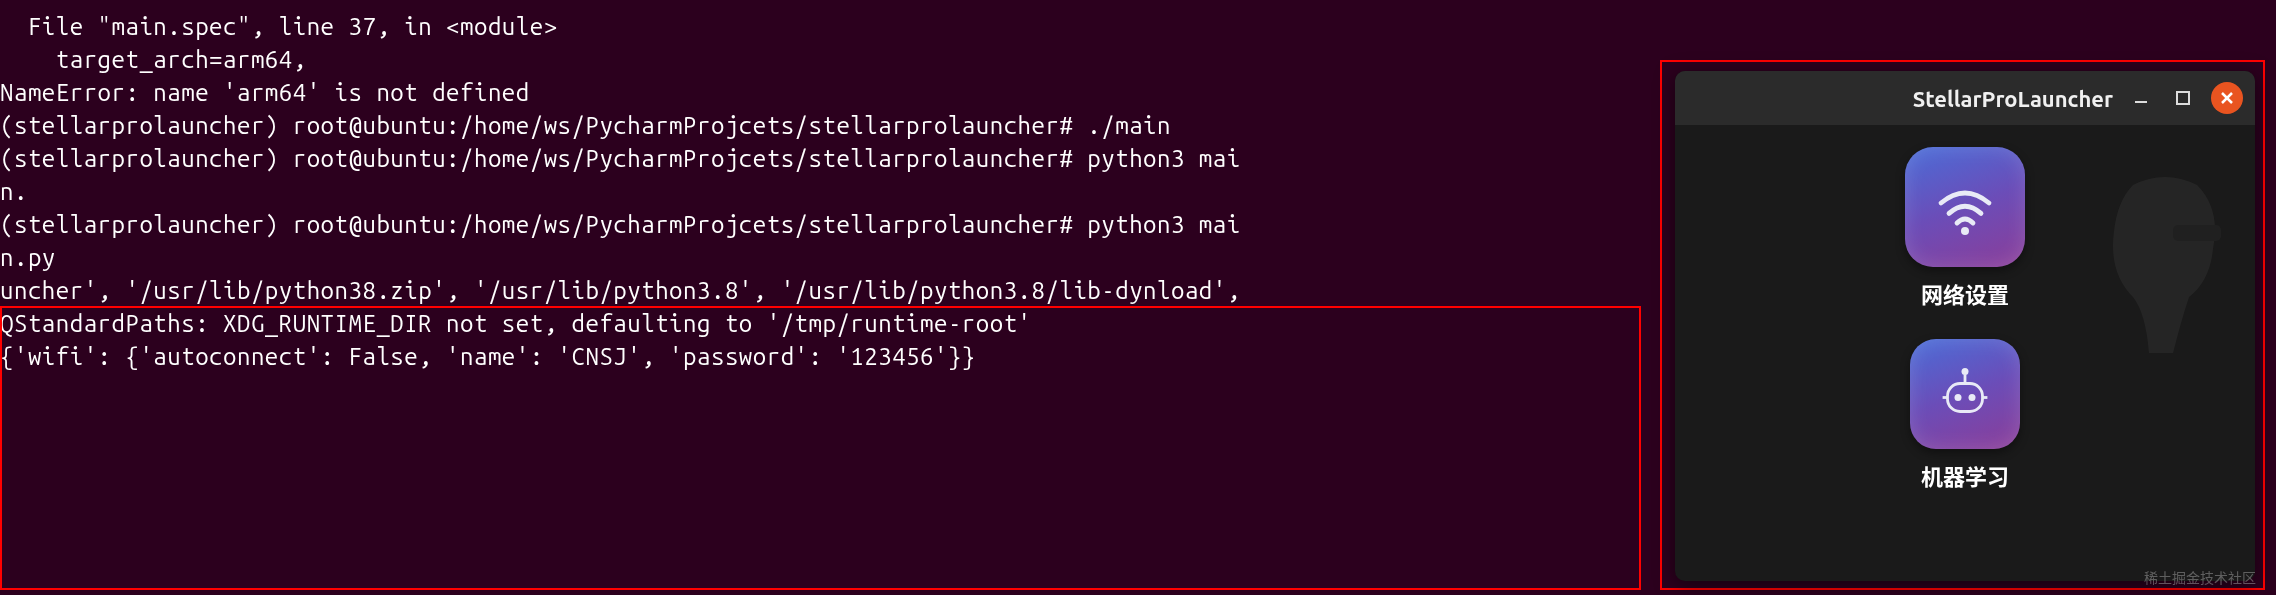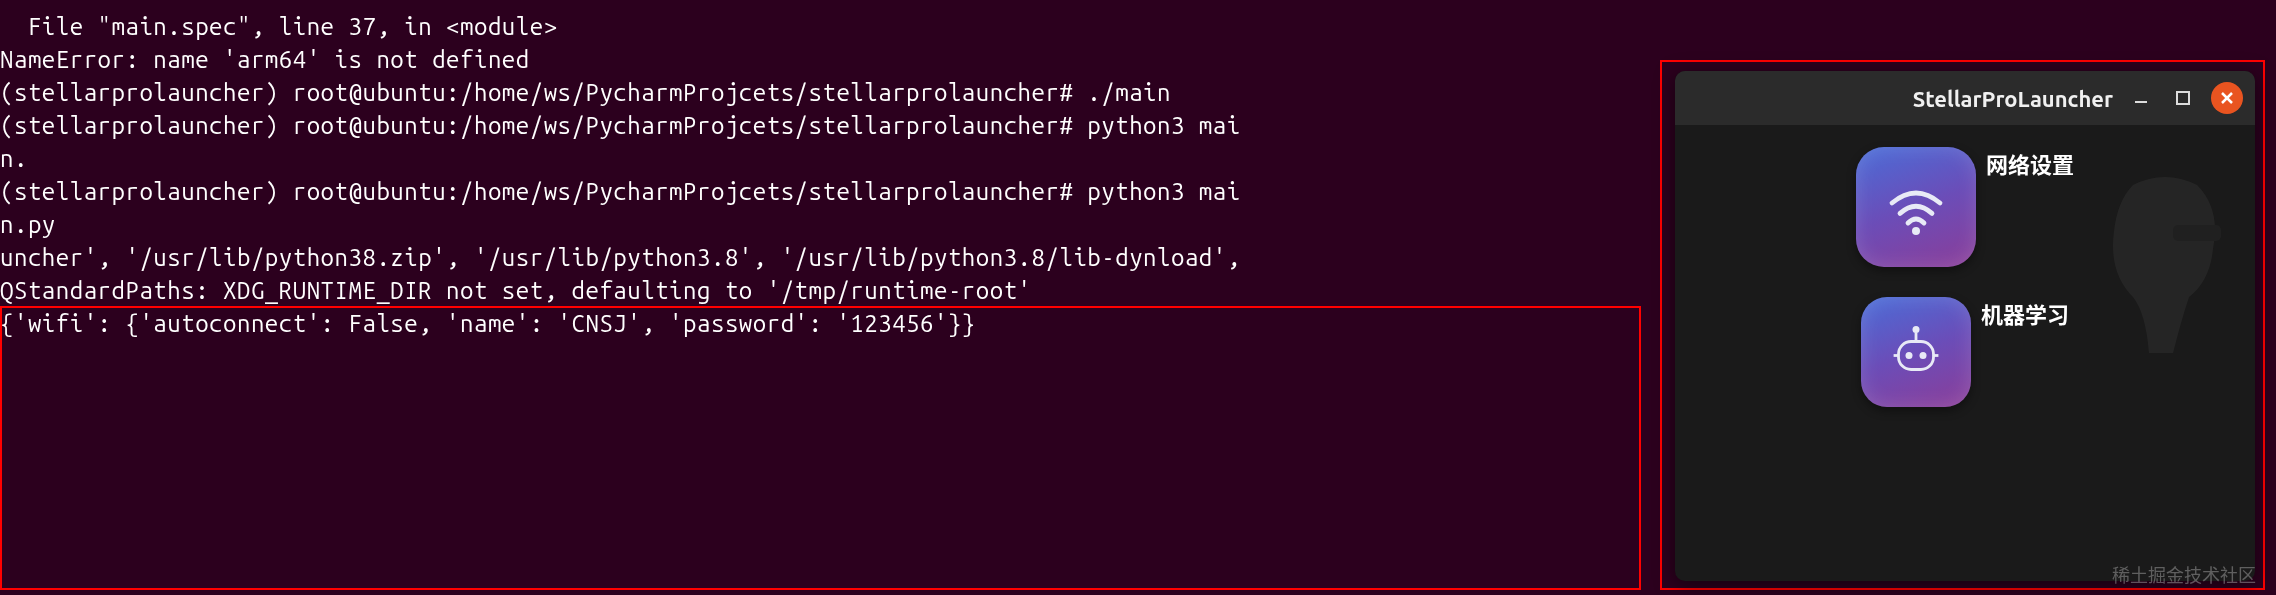--- a/index.html
+++ b/index.html
@@ -107,22 +107,22 @@
     pointer-events: none;
   }
   .tile-row {
     display: flex;
     justify-content: center;
     gap: 40px;
     width: 100%;
   }
   .tile {
     display: flex;
-    flex-direction: row;
-    align-items: flex-start;
+    flex-direction: column;
+    align-items: center;
     gap: 10px;
     cursor: pointer;
   }
   .tile-icon {
     width: 120px;
     height: 120px;
     border-radius: 28px;
     background: linear-gradient(160deg, #4a6dd8 0%, #6b4db8 50%, #8b3d98 100%);
     display: flex;
     align-items: center;
@@ -138,29 +138,30 @@
     color: #fff;
     font-size: 22px;
     font-weight: bold;
     text-align: center;
   }
   .watermark {
     position: absolute;
     right: 20px;
     bottom: 8px;
     color: rgba(180,180,180,0.45);
-    font-size: 18px;
+    font-size: 14px;
     font-family: "Noto Sans CJK SC", sans-serif;
   }
 </style>
 </head>
 <body>
 
 <div class="terminal">
   <div class="line">  File "main.spec", line 37, in &lt;module&gt;</div>
+  <div class="line">    target_arch=arm64,</div>
   <div class="line">NameError: name 'arm64' is not defined</div>
   <div class="line">(stellarprolauncher) root@ubuntu:/home/ws/PycharmProjcets/stellarprolauncher# ./main</div>
   <div class="line">(stellarprolauncher) root@ubuntu:/home/ws/PycharmProjcets/stellarprolauncher# python3 mai</div>
   <div class="line">n.</div>
   <div class="line">(stellarprolauncher) root@ubuntu:/home/ws/PycharmProjcets/stellarprolauncher# python3 mai</div>
   <div class="line">n.py</div>
   <div class="line">uncher', '/usr/lib/python38.zip', '/usr/lib/python3.8', '/usr/lib/python3.8/lib-dynload',</div>
   <div class="line">QStandardPaths: XDG_RUNTIME_DIR not set, defaulting to '/tmp/runtime-root'</div>
   <div class="line">{'wifi': {'autoconnect': False, 'name': 'CNSJ', 'password': '123456'}}</div>
 </div>

